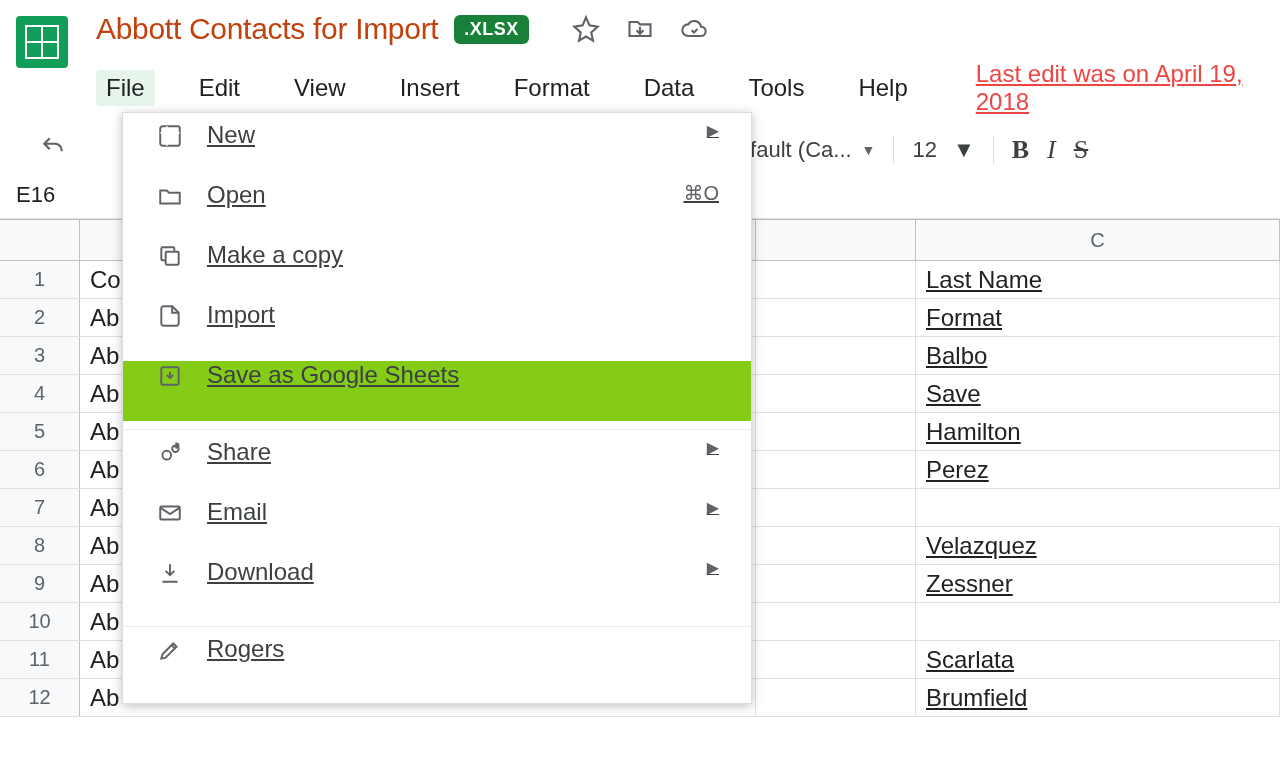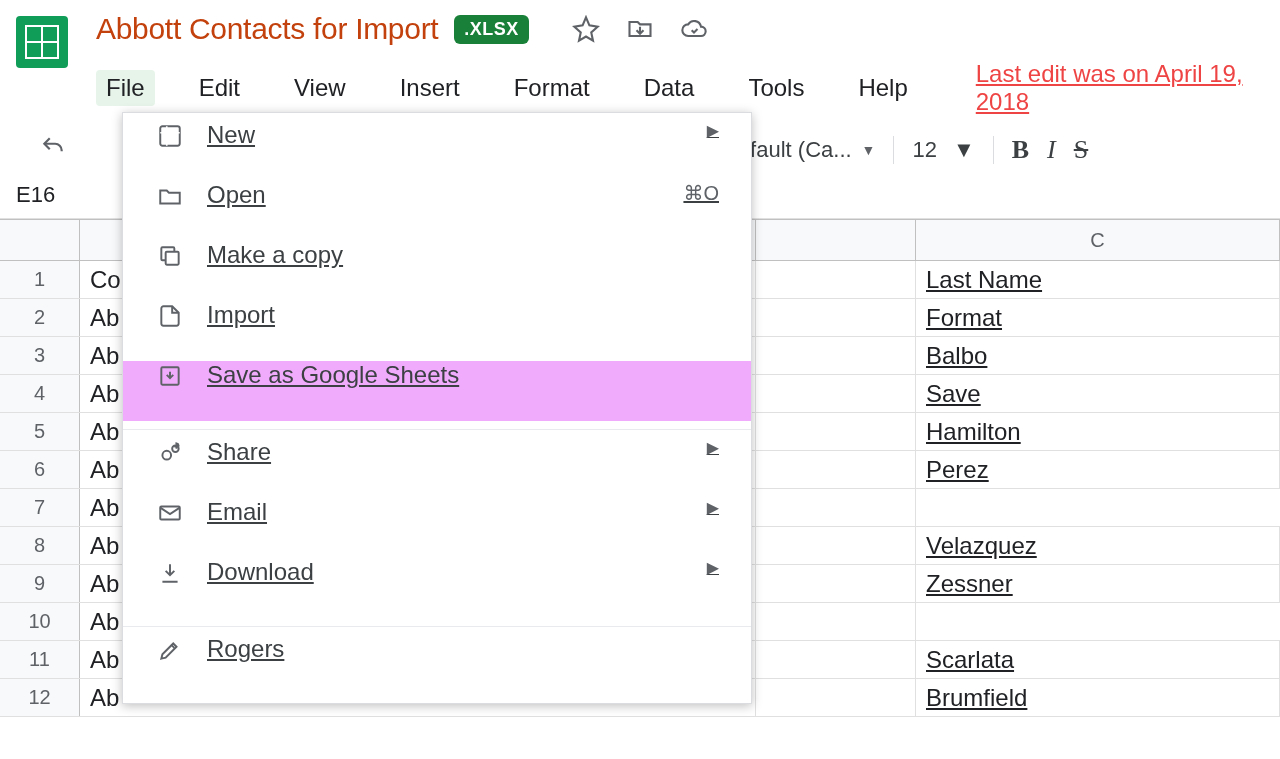--- a/index.html
+++ b/index.html
@@ -52,21 +52,21 @@
   .colC { width:364px; }
   
   .row { display:flex; border-bottom:1px solid #e0e0e0; height:38px;}
   .rowhdr { width:80px; border-right:1px solid #c0c0c0; display:flex; align-items:center; justify-content:center; color:#5f6368; font-size:20px; background:#f8f9fa;}
   .cell { border-right:1px solid #e0e0e0; display:flex; align-items:center; padding:0 10px; font-size:24px;}
   .cA { width:676px;} .cB { width:160px;} .cC { width:364px;text-decoration:underline;}
   
   
   .dropdown { position:absolute; top:112px; left:122px; width:630px; background:#fff; box-shadow:0 2px 10px rgba(0,0,0,0.25); border:1px solid #dadce0; z-index:100; padding:8px 0;}
   .dd-item { display:flex; align-items:flex-start; height:60px; padding:0 32px; gap:22px; font-size:24px; color:#3c4043; cursor:pointer;text-decoration:underline;}
-  .dd-item.hover { background:#f0abfc; }
+  .dd-item.hover { background:#84cc16; }
   .dd-icon { width:30px; height:30px; display:flex; align-items:center; justify-content:center; color:#5f6368; flex-shrink:0;}
   .dd-icon svg { width:26px; height:26px; stroke:#5f6368; fill:none; stroke-width:1.8;}
   .dd-label { flex:1; }
   .dd-right { color:#5f6368; font-size:20px; }
   .dd-arrow { color:#5f6368; font-size:16px;}
   .dd-sep { height:1px; background:#e8eaed; margin:8px 0;}
 </style>
 </head>
 <body>
 

